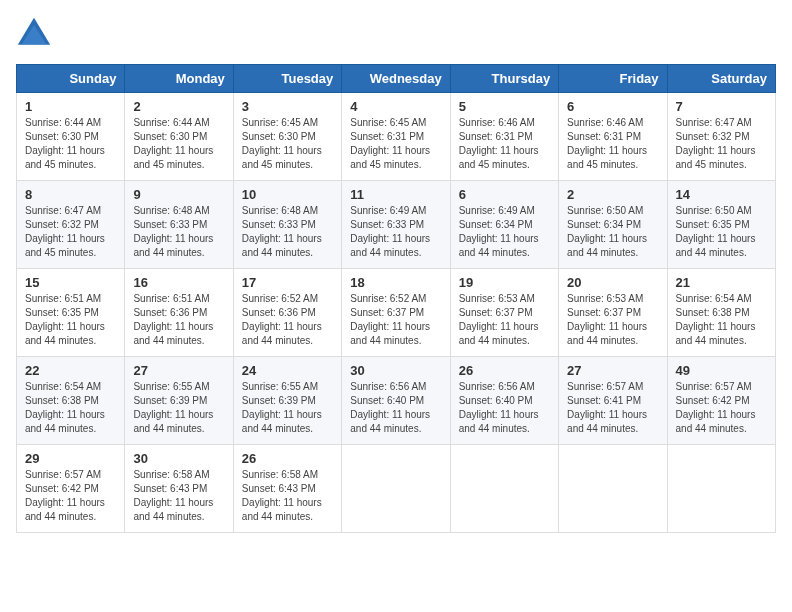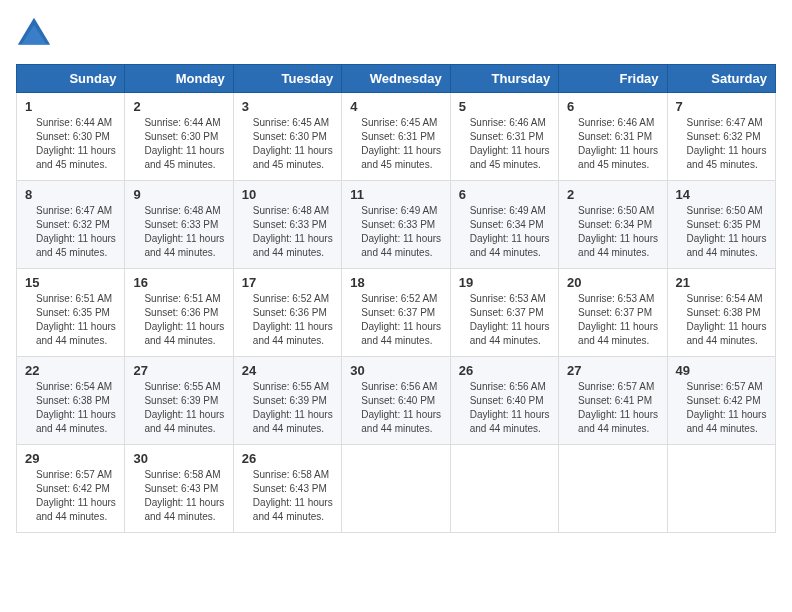--- a/index.html
+++ b/index.html
@@ -81,21 +81,20 @@
       font-size: 13px;
       font-weight: bold;
       color: #333;
       display: block;
       margin-bottom: 2px;
     }
     .day-info {
       font-size: 10px;
       color: #444;
       line-height: 1.4;
-      margin-left: 11px;
     }
     .empty-cell {
       background: #fff !important;
     }
   </style>
 </head>
 <body>
 
 <div class="header">
   <div class="logo">

